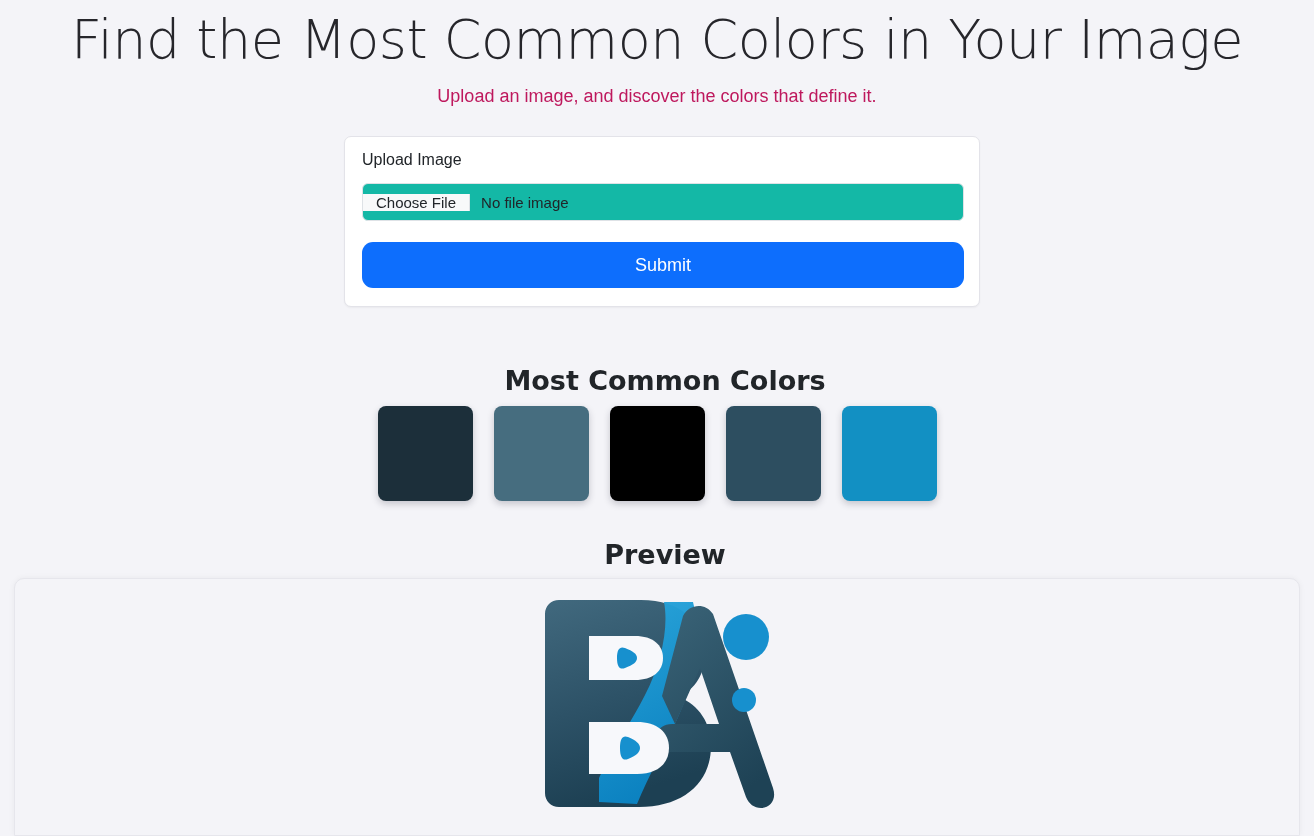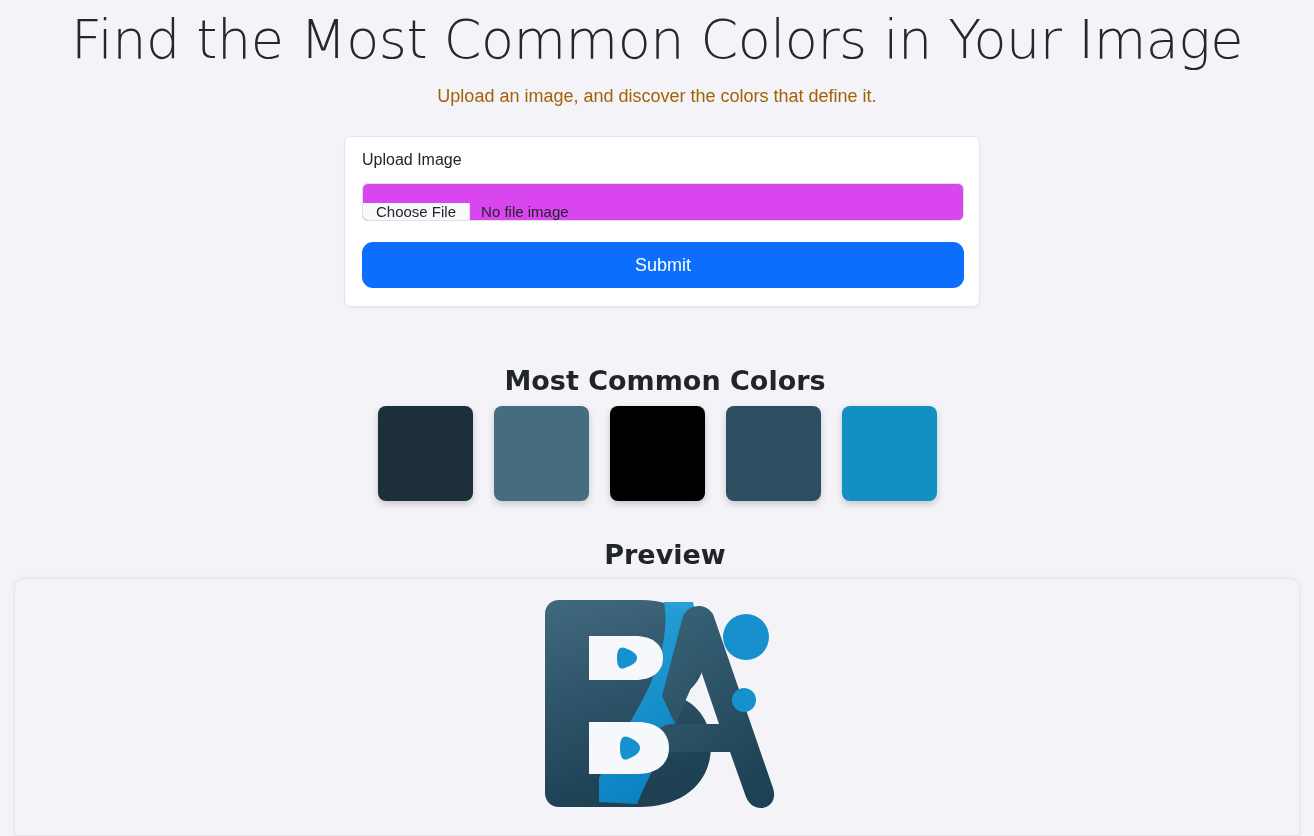--- a/index.html
+++ b/index.html
@@ -33,21 +33,21 @@
     font-size: 54px;
     line-height: 64px;
     letter-spacing: -0.5px;
     color: #26262b;
     margin: 0;
     white-space: nowrap;
   }
   .page-subtitle {
     font-size: 18px;
     line-height: 26px;
-    color: #a16207;
+    color: #be185d;
     margin: 11px 0 0 0;
     font-weight: 400;
   }
 
   
   .upload-card {
     position: absolute;
     left: 344px;
     top: 136px;
     width: 636px;
@@ -60,26 +60,26 @@
   .upload-label {
     display: block;
     font-size: 16px;
     line-height: 20px;
     color: #212529;
     margin-bottom: 13px;
     font-weight: 400;
   }
   .file-input {
     display: flex;
-    align-items: flex-end;
+    align-items: center;
     width: 602px;
     height: 38px;
     border: 1px solid #dee2e6;
     border-radius: 6px;
-    background: #d946ef;
+    background: #14b8a6;
     overflow: hidden;
   }
   .file-btn {
     display: flex;
     align-items: center;
     padding: 0 13px;
     background: #f8f9fa;
     border-right: 1px solid #dee2e6;
     font-size: 15px;
     color: #212529;

